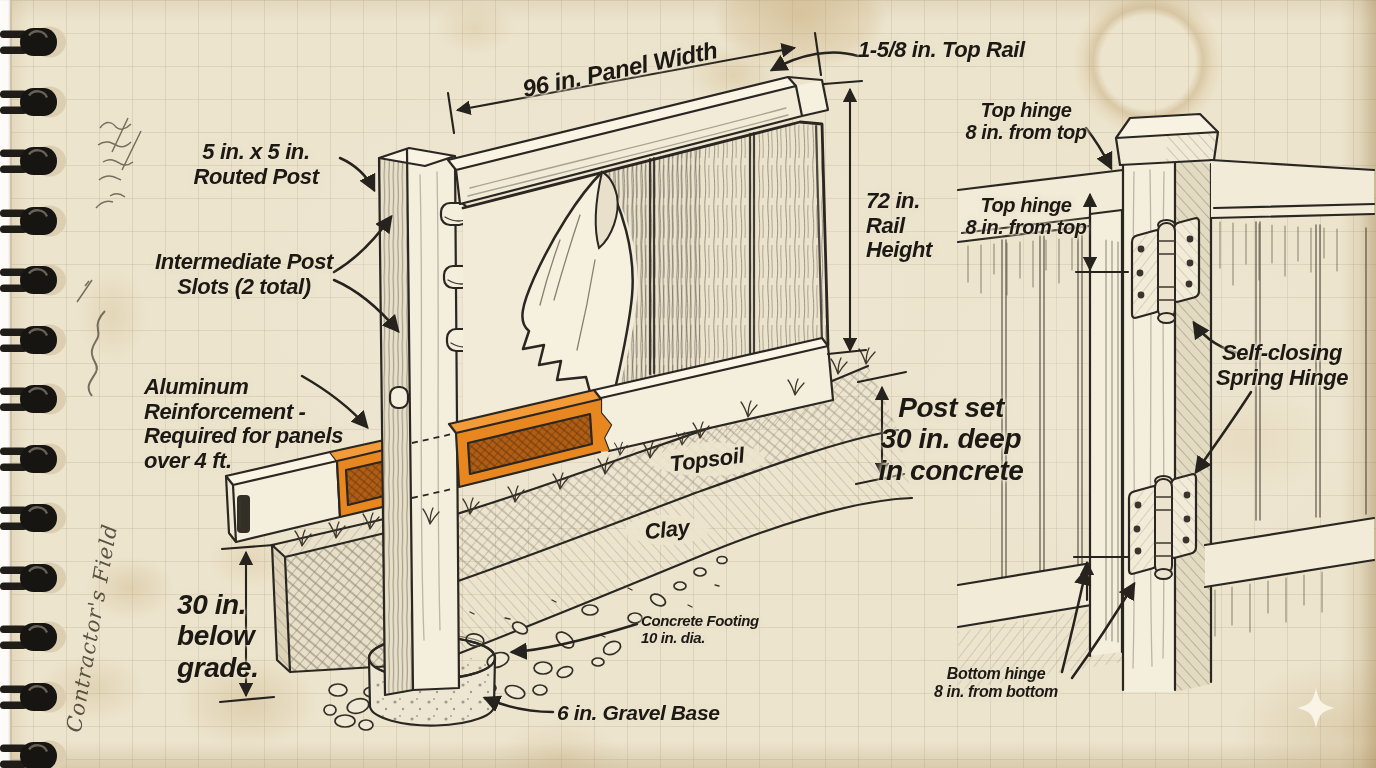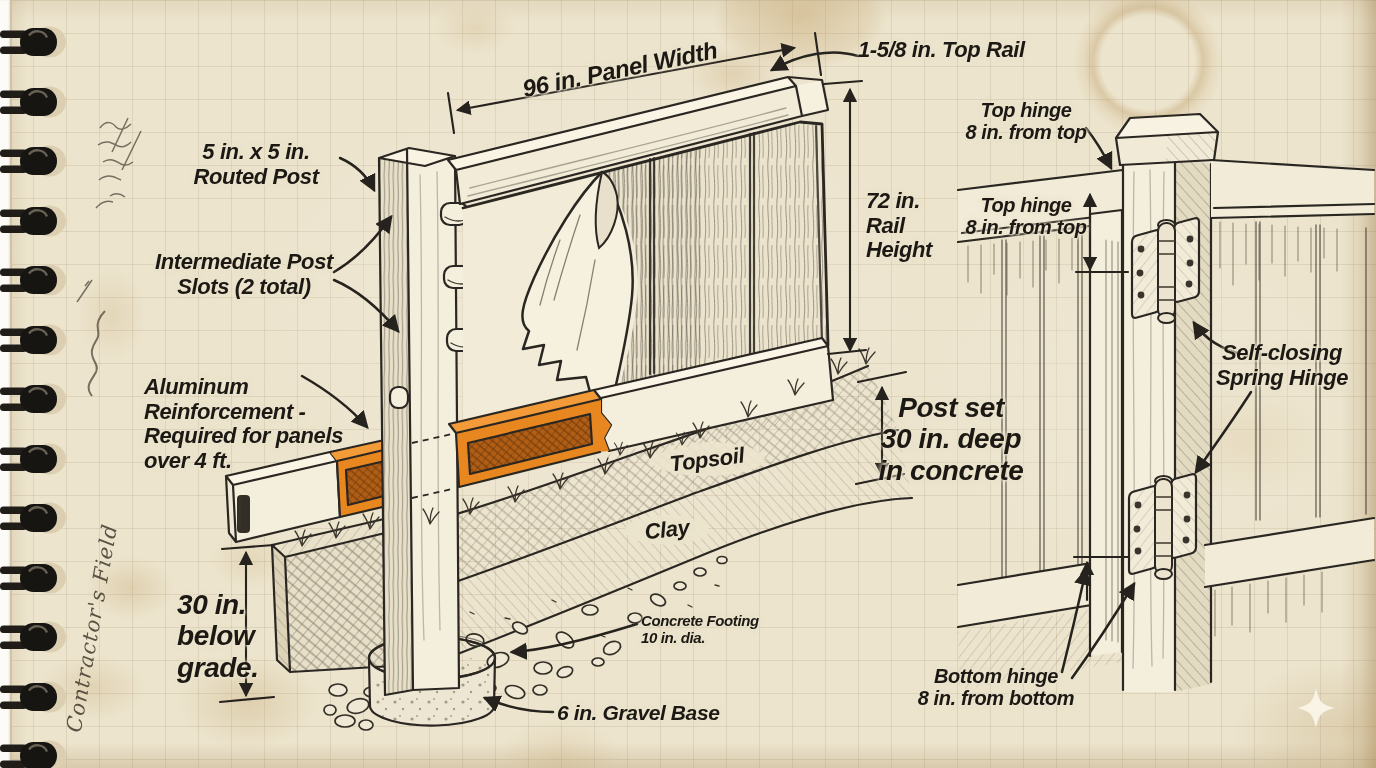--- a/index.html
+++ b/index.html
@@ -461,20 +461,20 @@
     </div>
 
   <div class="lbl l" style="left:641px;top:613px;font-size:15px;">
     <div>Concrete Footing</div>
     <div>10 in. dia.</div>
     </div>
 
   <div class="lbl l" style="left:557px;top:701px;font-size:21px;text-align:center;">
     <span>6 in. Gravel Base</span></div>
 
-  <div class="lbl c" style="left:996px;top:665px;font-size:20px;text-align:center;">
+  <div class="lbl c" style="left:996px;top:665px;font-size:16px;text-align:center;">
     <div>Bottom hinge</div>
     <div>8 in. from bottom</div>
     </div>
 
   <div id="margin-note">
     <span>Contractor's Field</span></div>
 </div>
 
 </body></html>

